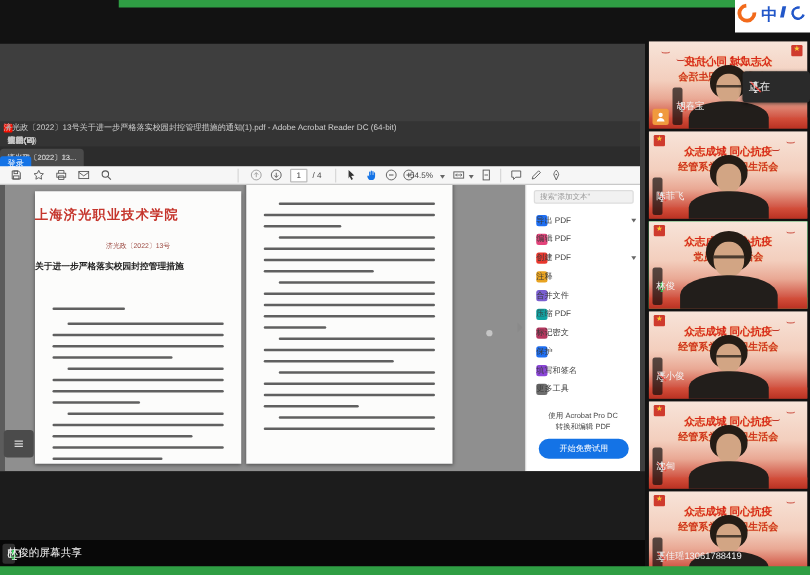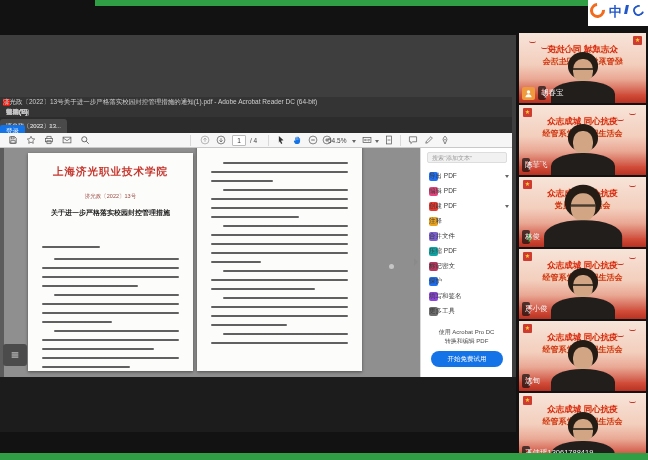--- a/index.html
+++ b/index.html
@@ -50,24 +50,24 @@
   .page-of{left:250px;top:4px;font-size:6.5px;color:#444;white-space:nowrap;}
   .zoom-label{left:328px;top:4px;font-size:6.5px;color:#444;white-space:nowrap;}
   .caret{width:0;height:0;border-left:2.5px solid transparent;border-right:2.5px solid transparent;border-top:3px solid #666;}
 
   
   .aw-content{left:0;top:148px;width:512px;height:229px;background:#8f8f8f;overflow:hidden;}
   .left-strip{left:0;top:0;width:4px;height:229px;background:#5c5c5c;}
   .page{background:#fcfcfb;box-shadow:0 1px 3px rgba(0,0,0,.45);}
   .page-left{left:28px;top:5px;width:165px;height:218px;}
   .page-right{left:197px;top:-3px;width:165px;height:226px;}
-  .letterhead{left:0;top:12px;width:100%;text-align:center;font-family:"DejaVu Serif","Liberation Serif",serif;
+  .letterhead{left:0;top:12px;width:100%;font-family:"DejaVu Serif","Liberation Serif",serif;
               font-weight:bold;font-size:10.5px;color:#c5352c;letter-spacing:1px;white-space:nowrap;}
   .doc-num{left:0;top:40px;width:100%;text-align:center;font-size:5.5px;color:#9c4a42;}
-  .doc-title{left:0;width:100%;text-align:center;font-family:"DejaVu Serif","Liberation Serif",serif;
+  .doc-title{left:0;width:100%;text-align:left;font-family:"DejaVu Serif","Liberation Serif",serif;
              font-weight:bold;font-size:7px;color:#222;white-space:nowrap;}
   .t1{top:55px;} .t2{top:68px;}
   .bar{height:2.4px;background:#606060;border-radius:1.2px;}
   .float-pages-btn{left:3px;top:196px;width:24px;height:22px;background:#4b4b4b;border-radius:3px;
                    display:flex;align-items:center;justify-content:center;}
   .cursor-dot{left:389px;top:116px;width:5px;height:5px;background:#cfcfcf;border-radius:50%;opacity:.85;}
   .collapse-arrow{left:414px;top:110px;width:0;height:0;border-top:4px solid transparent;border-bottom:4px solid transparent;
                   border-left:4px solid #8a8a8a;}
 
   
@@ -105,21 +105,21 @@
            white-space:nowrap;text-shadow:0 0 1px rgba(240,190,60,.6);}
   .slogan2{left:0;top:23px;width:100%;text-align:center;font-size:8px;font-weight:bold;color:#d03522;
            white-space:nowrap;text-shadow:0 0 1px rgba(240,190,60,.6);}
   .ground{left:0;bottom:0;width:100%;height:9px;background:linear-gradient(#d4503c,#b93122);}
   .person{left:0;top:0;width:100%;height:100%;}
   .hair{left:50%;top:19px;width:30px;height:27px;margin-left:-15px;background:#241c15;border-radius:50% 50% 45% 45%;}
   .face{left:50%;top:26px;width:20px;height:23px;margin-left:-10px;background:#d2a584;border-radius:46%;}
   .glasses{left:50%;top:35px;width:20px;margin-left:-10px;height:3px;border-top:2px solid rgba(30,25,20,.75);}
   .torso{left:50%;bottom:-5px;width:64px;height:27px;margin-left:-32px;background:#221e1b;border-radius:48% 48% 0 0;}
   .person.big{transform:scale(1.22);transform-origin:50% 100%;}
-  .nameplate{left:3px;bottom:3px;height:14px;background:rgba(12,12,12,.68);border-radius:2px;
+  .nameplate{left:3px;bottom:3px;height:30px;background:rgba(12,12,12,.68);border-radius:2px;
              display:flex;align-items:center;gap:3px;padding:0 5px 0 3px;}
   .nameplate span{position:static;font-size:7.5px;color:#f2f2f2;white-space:nowrap;}
   .t-1 .nameplate{left:19px;}
   .host-badge{left:3px;bottom:3px;width:13px;height:13px;background:#f09a3e;border-radius:2px;
               display:flex;align-items:center;justify-content:center;}
   .mic9{position:static;width:9px;height:9px;flex:0 0 auto;}
   .status-popup{left:594px;top:57px;width:54px;height:25px;background:#2a2a2a;border-radius:3px;z-index:40;
                 display:flex;align-items:center;gap:4px;padding-left:5px;overflow:hidden;box-shadow:0 1px 3px rgba(0,0,0,.5);}
   .status-popup span{position:static;font-size:8.5px;color:#ececec;white-space:nowrap;}
   .mic11{position:static;width:11px;height:11px;flex:0 0 auto;}
@@ -386,20 +386,38 @@
           </div>
         </div>
       <div class="promo" style="top:180px">使用 Acrobat Pro DC</div>
       <div class="promo" style="top:189px">转换和编辑 PDF</div>
       <div class="trial-btn">开始免费试用</div>
     </div>
   </div>
 
   <div class="below-window"></div>
 
+  <div class="bottom-bar">
+    <div class="share-pill">
+      <span class="mic11">
+          <svg viewBox="0 0 14 14" width="100%" height="100%">
+            <rect x="1" y="2.5" width="12" height="7.5" rx="1" fill="none" stroke="#e0e0e0" stroke-width="1.1"></rect>
+            <path d="M7 10v1.8M4.5 12.3h5" stroke="#e0e0e0" stroke-width="1.1" fill="none"></path>
+          </svg>
+        </span>
+      <span class="mic9">
+          <svg viewBox="0 0 12 12" width="100%" height="100%">
+            <rect x="4.6" y="1" width="2.8" height="6" rx="1.4" fill="#34d058"></rect>
+            <path d="M2.8 6a3.2 3.2 0 0 0 6.4 0" fill="none" stroke="#34d058" stroke-width="1"></path>
+            <path d="M6 9.2v1.6M4.6 10.8h2.8" stroke="#34d058" stroke-width="1" fill="none"></path>
+          </svg>
+        </span>
+      <span>林俊的屏幕共享</span>
+    </div>
+  </div>
   <div class="bottom-green"></div>
 
   <div class="thumb t-1">
     <div class="vbg mirrored">
       <div class="emblem">★</div>
       <div class="bird b1"></div>
       <div class="bird b2"></div>
       <div class="slogan1">众志成城 同心抗疫</div>
       <div class="slogan2">经管系党员组织生活会</div>
       <div class="ground"></div>
@@ -559,14 +577,25 @@
             <rect x="4.6" y="1" width="2.8" height="6" rx="1.4" fill="#cfcfcf"></rect>
             <path d="M2.8 6a3.2 3.2 0 0 0 6.4 0" fill="none" stroke="#cfcfcf" stroke-width="1"></path>
             <path d="M6 9.2v1.6M4.6 10.8h2.8" stroke="#cfcfcf" stroke-width="1" fill="none"></path>
             <path d="M1.5 1.5l9 9" stroke="#e8453c" stroke-width="1.4"></path>
           </svg>
         </span>
       <span>王佳瑶13061788419</span>
     </div>
   </div>
 
+  <div class="status-popup">
+    <span class="mic11">
+        <svg viewBox="0 0 12 12" width="100%" height="100%">
+          <rect x="4.6" y="1" width="2.8" height="6" rx="1.4" fill="#cfcfcf"></rect>
+          <path d="M2.8 6a3.2 3.2 0 0 0 6.4 0" fill="none" stroke="#cfcfcf" stroke-width="1"></path>
+          <path d="M6 9.2v1.6M4.6 10.8h2.8" stroke="#cfcfcf" stroke-width="1" fill="none"></path>
+          <path d="M1.5 1.5l9 9" stroke="#e8453c" stroke-width="1.4"></path>
+        </svg>
+      </span>
+    <span>正在</span>
+  </div>
 
 </div>
 
 </body></html>

